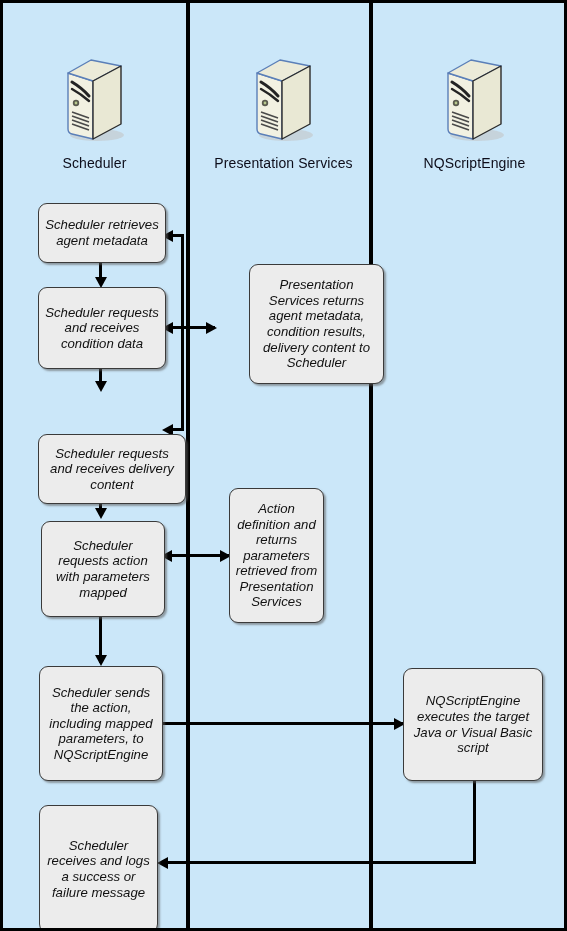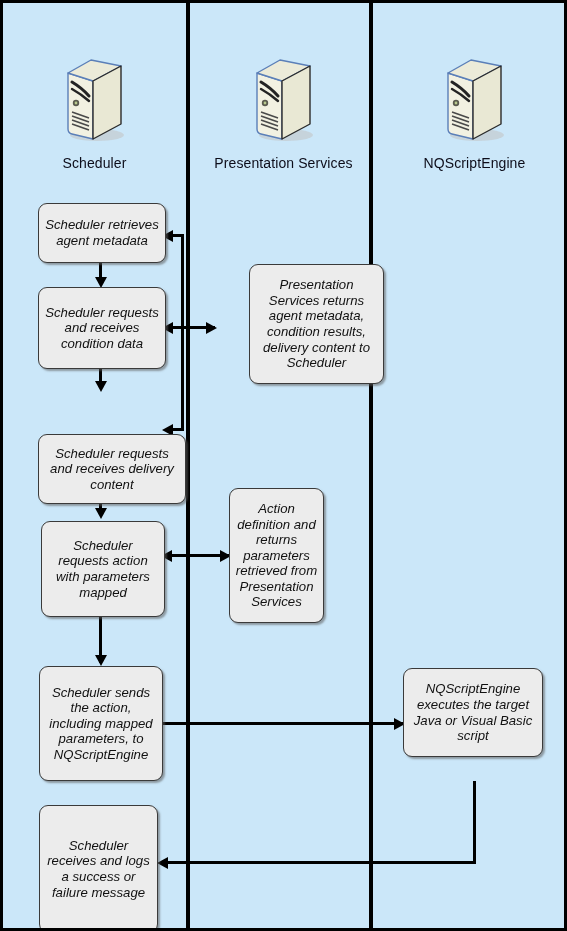--- a/index.html
+++ b/index.html
@@ -209,17 +209,17 @@
   </div>
 
   <div class="node" style="left:210px; top:261px; width:135px; height:120px;margin-left:36px;">
     <span>Presentation Services returns agent metadata, condition results, delivery content to Scheduler</span>
   </div>
 
   <div class="node" style="left:226px; top:485px; width:95px; height:135px;">
     <span>Action definition and returns parameters retrieved from Presentation Services</span>
   </div>
 
-  <div class="node" style="left:400px; top:665px; width:140px; height:89px;">
+  <div class="node" style="left:400px; top:665px; width:140px; height:113px;">
     <span>NQScriptEngine executes the target Java or Visual Basic script</span>
   </div>
 
 </div>
 
 </body></html>

